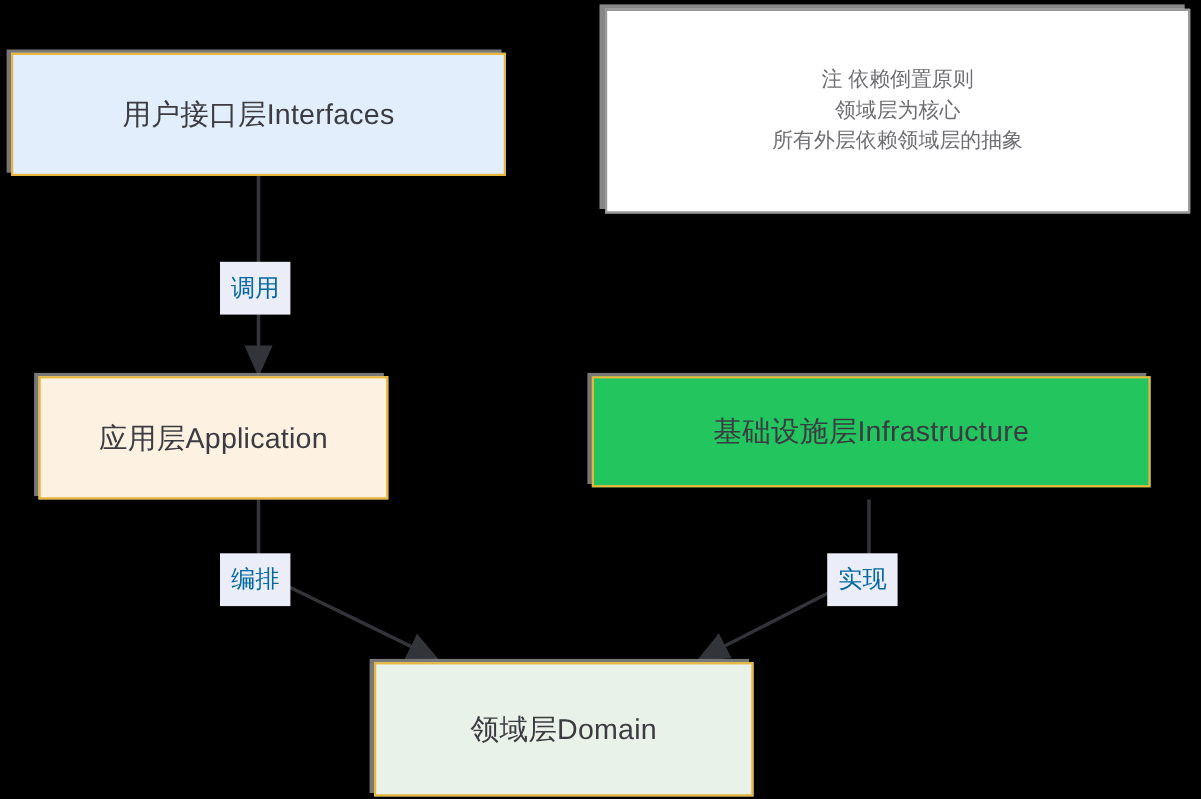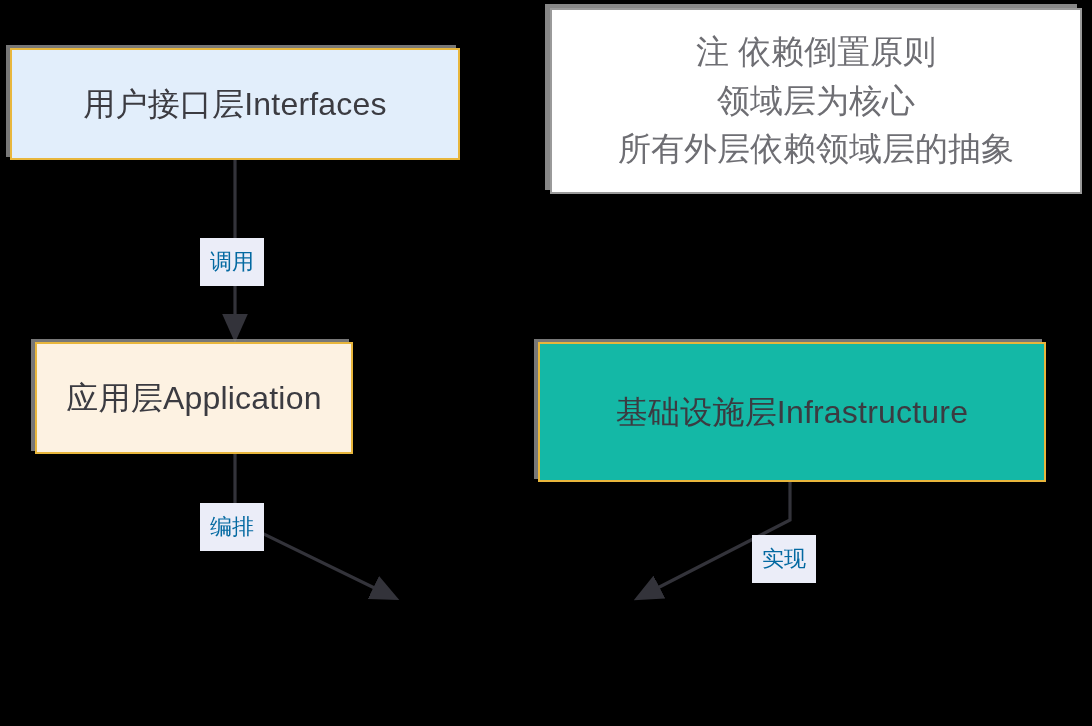--- a/index.html
+++ b/index.html
@@ -28,77 +28,77 @@
     box-sizing: border-box;
     border: 2px solid #e8b63c;
     display: flex;
     align-items: center;
     justify-content: center;
     text-align: center;
     color: #333333;
     box-shadow: -4px -3px 0 0 rgba(140,140,140,0.85);
   }
   .node-label {
-    font-size: 32px;
+    font-size: 26px;
     line-height: 1.25;
     letter-spacing: 0.2px;
     color: #3b3b41;
     white-space: nowrap;
   }
   #node-interfaces {
     left: 10px;  top: 48px;  width: 450px; height: 112px;
     background: #e2eefb;
   }
   #node-application {
     left: 35px;  top: 342px; width: 318px; height: 112px;
     background: #fdf2e2;
   }
   #node-infrastructure {
-    left: 538px; top: 342px; width: 508px; height: 140px;
-    background: #14b8a6;
+    left: 538px; top: 342px; width: 508px; height: 101px;
+    background: #22c55e;
     justify-content: center;
   }
   #node-domain {
     left: 340px; top: 602px; width: 345px; height: 122px;
     background: #e8f2e8;
   }
   #note-box {
     position: absolute;
     left: 550px; top: 8px; width: 532px; height: 186px;
     box-sizing: border-box;
     background: #ffffff;
     border: 2px solid #9a9a9a;
     box-shadow: -5px -4px 0 0 rgba(150,150,150,0.9);
     display: flex;
     align-items: center;
     justify-content: center;
   }
   .note-text {
-    font-size: 33px;
+    font-size: 19px;
     line-height: 1.48;
     color: #6e6e73;
     text-align: center;
     white-space: pre-line;
   }
   .edge-label {
     position: absolute;
     box-sizing: border-box;
     background: #ebedf8;
     color: #0369a1;
     font-size: 22px;
     line-height: 1;
     padding: 5px 4px;
     display: flex;
     align-items: center;
     justify-content: center;
     white-space: nowrap;
   }
   #edge-label-call   { left: 200px; top: 238px; width: 64px; height: 48px; }
   #edge-label-orch   { left: 200px; top: 503px; width: 64px; height: 48px; }
-  #edge-label-impl   { left: 752px; top: 503px; width: 64px; height: 48px; margin-top: 32px; }
+  #edge-label-impl   { left: 752px; top: 503px; width: 64px; height: 48px; }
 </style>
 </head>
 <body>
 
 <div id="canvas">
 
   <svg class="edges" viewBox="0 0 1092 726" xmlns="http://www.w3.org/2000/svg">
     <defs>
       <marker id="arrowhead" markerWidth="9" markerHeight="8" refX="7.5" refY="4" orient="auto" markerUnits="strokeWidth">
         <path d="M0,0 L9,4 L0,8 z" fill="#33333a"></path>
@@ -117,20 +117,23 @@
   </div>
 
   <div class="node" id="node-application">
     <span class="node-label">应用层Application</span>
   </div>
 
   <div class="node" id="node-infrastructure">
     <span class="node-label">基础设施层Infrastructure</span>
   </div>
 
+  <div class="node" id="node-domain">
+    <span class="node-label">领域层Domain</span>
+  </div>
 
   <div id="note-box">
     <div class="note-text">注 依赖倒置原则
 领域层为核心
 所有外层依赖领域层的抽象</div>
   </div>
 
   <div class="edge-label" id="edge-label-call">
     <span>调用</span>
   </div>

